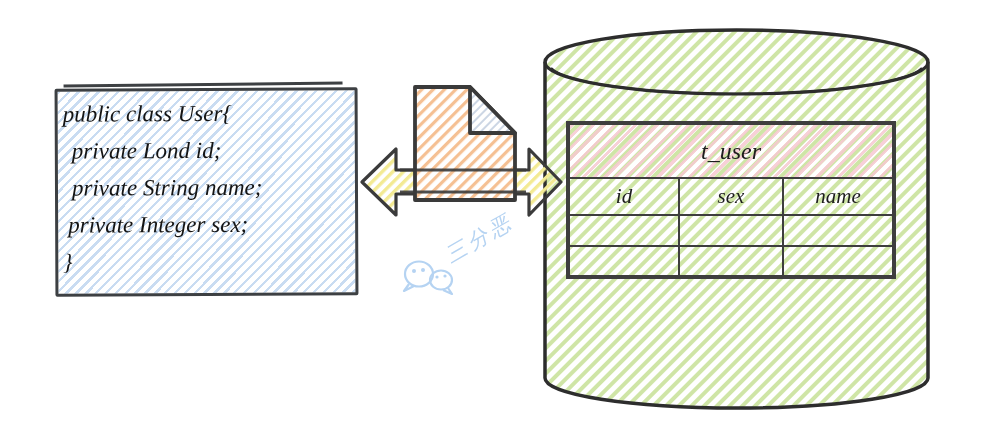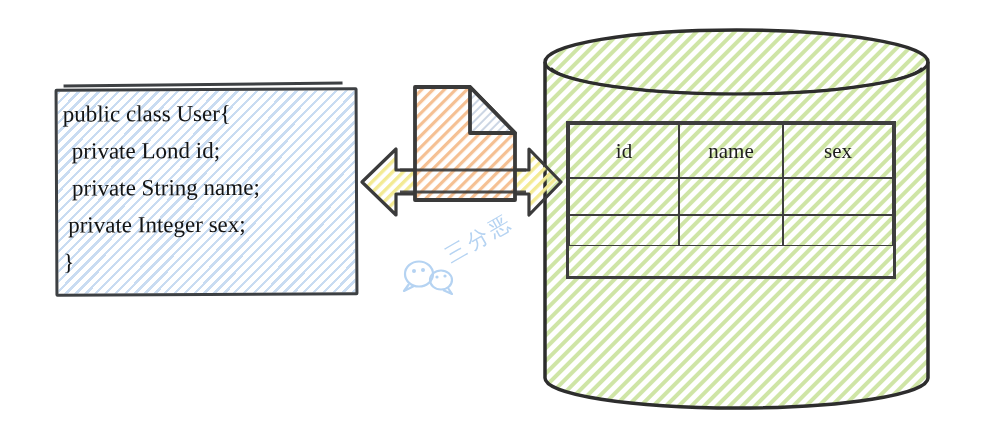--- a/index.html
+++ b/index.html
@@ -1,18 +1,19 @@
 <!DOCTYPE html>
 <html><head>
 <meta charset="utf-8">
 <style>
   html,body{margin:0;padding:0;background:#ffffff;}
   .canvas{
     position:relative;width:1000px;height:432px;background:#ffffff;overflow:hidden;
     font-family:"Liberation Serif", serif;
+    font-style:italic;
   }
   .art{position:absolute;left:0;top:0;z-index:1;}
 
   
   .code-box{
     position:absolute;left:55px;top:88px;width:292px;height:198px;z-index:2;
     border:3px solid #3d4043;border-radius:2px;
     background:
       repeating-linear-gradient(135deg, rgba(198,218,241,0.95) 0 2.4px, rgba(255,255,255,0) 2.4px 7px),
       #ffffff;
@@ -111,23 +112,24 @@
 
   <div class="code-box">
     <div class="code-line">public class User{</div>
     <div class="code-line ind1">private Lond id;</div>
     <div class="code-line ind1">private String name;</div>
     <div class="code-line ind2">private Integer sex;</div>
     <div class="code-line">}</div>
   </div>
 
   <div class="db-table">
+    <div class="cell t-header">t_user</div>
     <div class="cell t-col">id</div>
+    <div class="cell t-col">sex</div>
     <div class="cell t-col">name</div>
-    <div class="cell t-col">sex</div>
     <div class="cell"></div>
     <div class="cell"></div>
     <div class="cell"></div>
     <div class="cell"></div>
     <div class="cell"></div>
     <div class="cell"></div>
   </div>
 
   <div class="watermark-text">三分恶</div>
 

